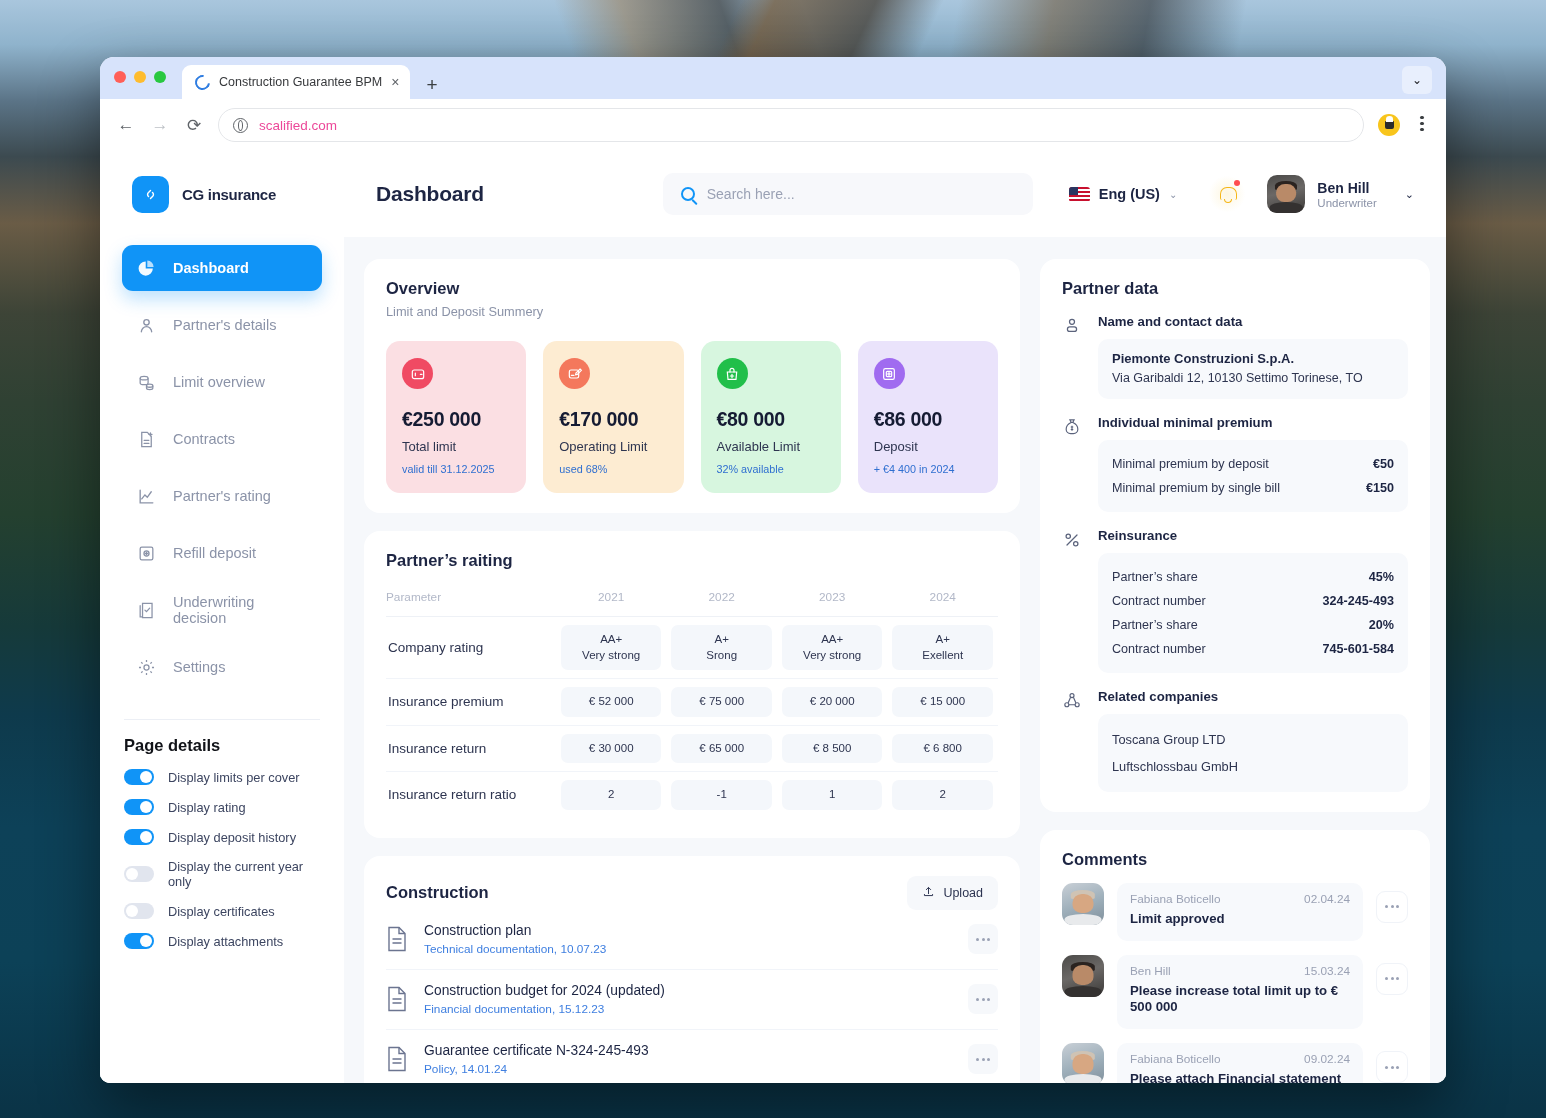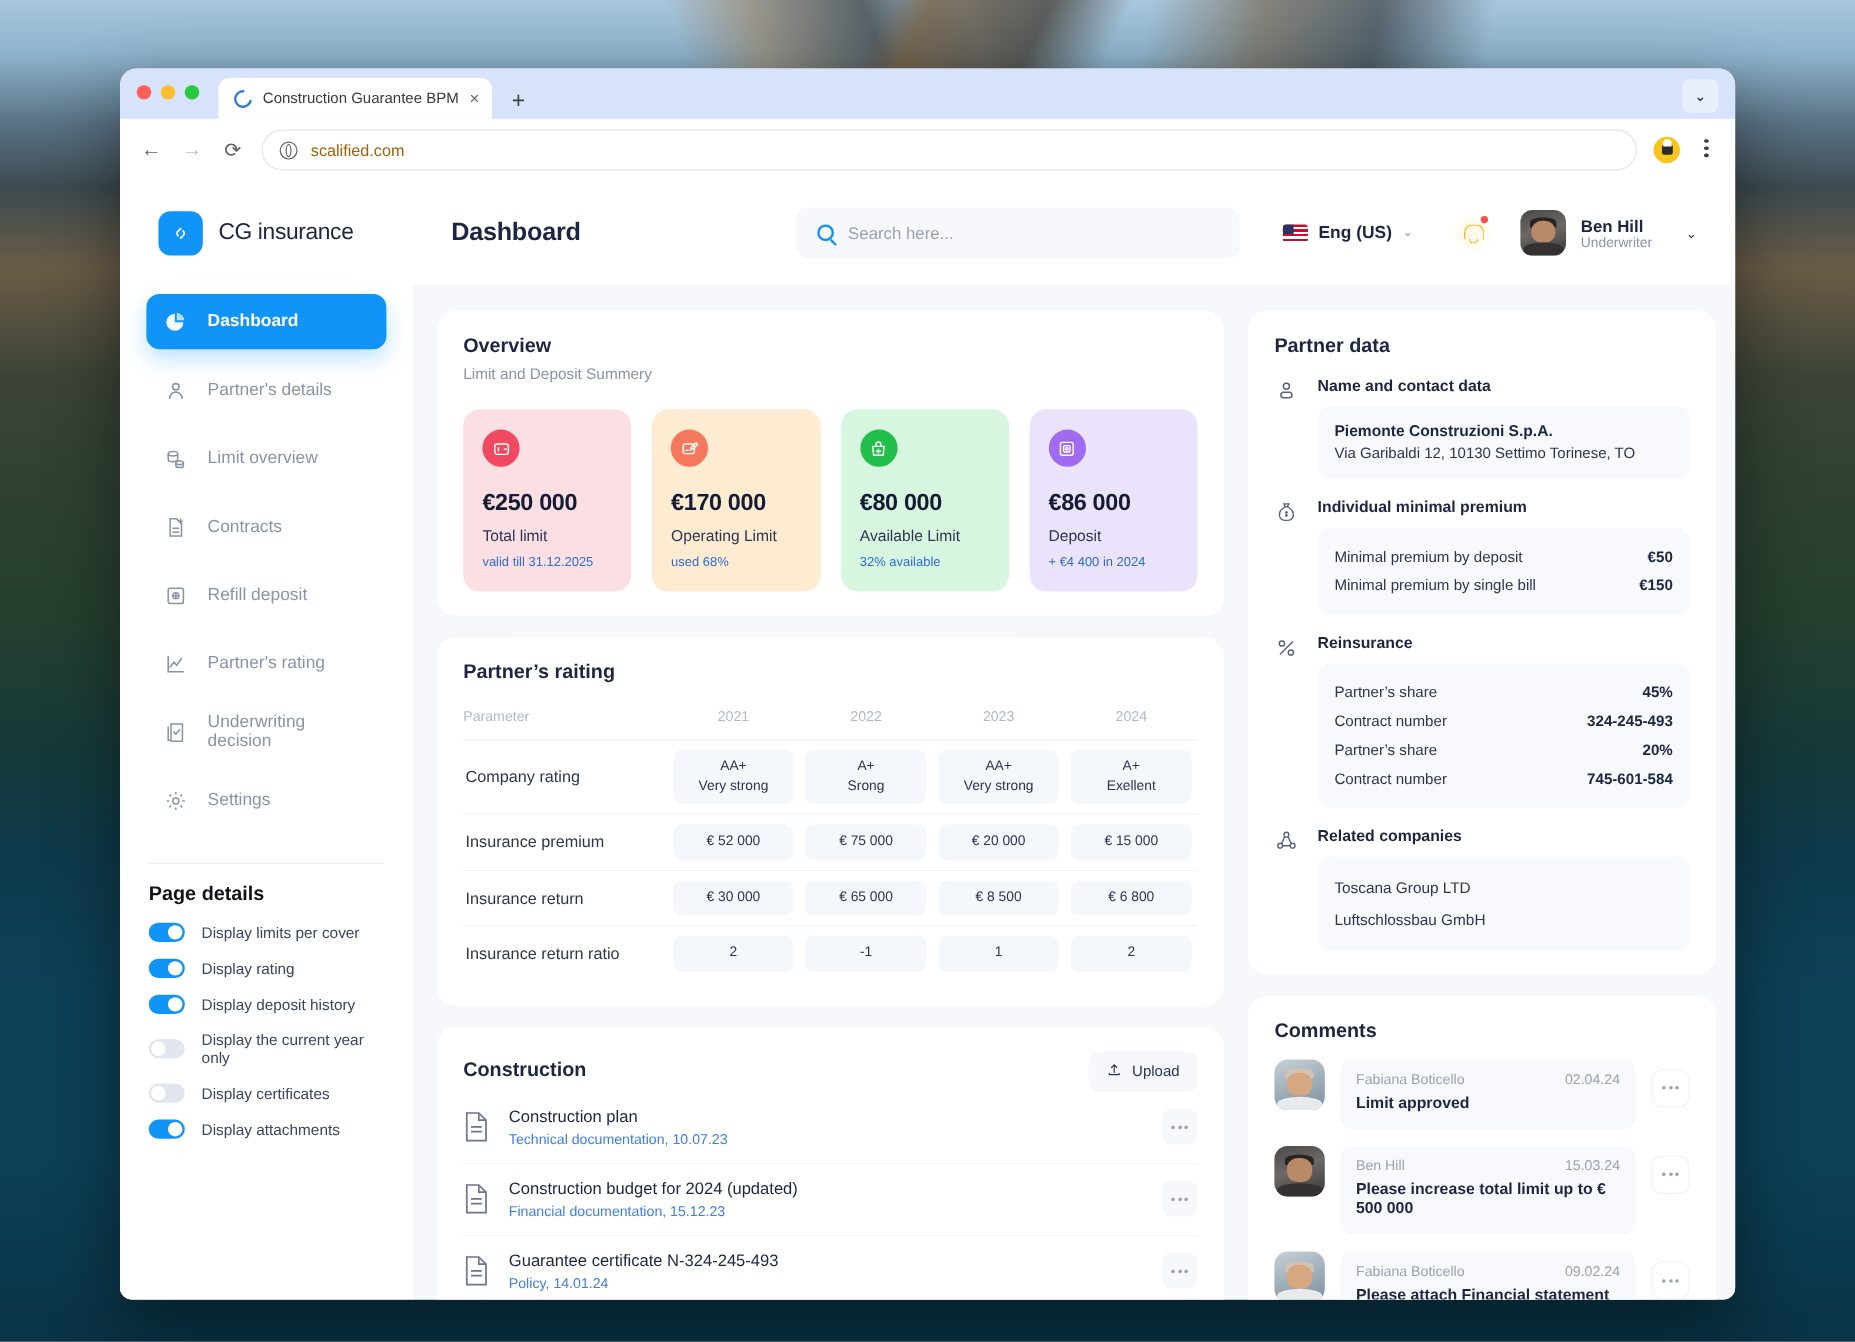--- a/index.html
+++ b/index.html
@@ -79,21 +79,21 @@
   .urlbox {
     flex: 1; height: 34px; background: #fff; border: 1px solid #e4e6e9;
     border-radius: 17px; display: flex; align-items: center; gap: 11px; padding: 0 14px;
   }
   .globe {
     width: 15px; height: 15px; border-radius: 50%; border: 1.4px solid #5f6368; position: relative;
   }
   .globe::after {
     content:""; position:absolute; inset: 1px 4px; border-radius:50%; border:1.2px solid #5f6368;
   }
-  .urltext { font-size: 13.5px; color: #a16207; }
+  .urltext { font-size: 13.5px; color: #ec4899; }
   .extension {
     width: 22px; height: 22px; border-radius: 50%; background: #f8c51c;
     display:flex; align-items:center; justify-content:center;
   }
   .extension i { width: 9px; height: 8px; background: #2b2b2b; border-radius: 1px 1px 2px 2px; display:block; position:relative; }
   .extension i::before { content:""; position:absolute; left:1px; bottom:7px; width:7px; height:6px; border-radius:50% 50% 0 0; background:#fff;}
   .kebab { color: #3c4043; font-size: 17px; letter-spacing: 0; line-height: 5px; text-align:center; width:16px;}
   .kebab span { display:block; width:3.4px; height:3.4px; background:#3c4043; border-radius:50%; margin:0 auto 2.8px;}
 
   
@@ -101,21 +101,21 @@
 
   .appheader {
     height: 86px; display: flex; align-items: center; padding: 0 32px 0 32px;
     background: #fff; flex: 0 0 86px;
   }
   .brand { display: flex; align-items: center; gap: 13px; width: 244px; }
   .logo {
     width: 37px; height: 37px; border-radius: 10px; background: #1094f7;
     display: flex; align-items: center; justify-content: center;
   }
-  .brandname { font-size: 19px; font-weight: normal; color: #1d2543; letter-spacing: -0.3px; }
+  .brandname { font-size: 15px; font-weight: bold; color: #1d2543; letter-spacing: -0.3px; }
   .pagetitle { font-size: 21px; font-weight: bold; color: #1d2543; letter-spacing: -0.2px; }
 
   .searchwrap {
     margin-left: auto; width: 370px; height: 42px; background: #f7f8fb; border-radius: 10px;
     display: flex; align-items: center; gap: 12px; padding: 0 18px;
   }
   .mag { width: 14px; height: 14px; border: 2px solid #1094f7; border-radius: 50%; position: relative; flex:0 0 14px;}
   .mag::after { content:""; position:absolute; right:-5px; bottom:-4px; width:7px; height:2px; background:#1094f7; transform:rotate(45deg); border-radius:2px;}
   .searchph { font-size: 14px; color: #9aa1b4; }
 
@@ -394,37 +394,37 @@
                   <path d="M6 3h7l5 5v13H6z"></path>
                   <path d="M9 13h6M9 17h6"></path>
                   <path d="M17 3.5v4M15 5.5h4"></path>
                 </svg>
             </span>
             <span>Contracts</span>
           </div>
 
           <div class="navitem">
             <span class="navicon">
+              <svg viewBox="0 0 24 24" fill="none" stroke="#8b93a8" stroke-width="1.7" stroke-linecap="round">
+                  <path d="M4 4v16h16"></path>
+                  <path d="M6 15l4-5 3 3 5-7"></path>
+                </svg>
+            </span>
+            <span>Partner's rating</span>
+          </div>
+
+          <div class="navitem">
+            <span class="navicon">
               <svg viewBox="0 0 24 24" fill="none" stroke="#8b93a8" stroke-width="1.6">
                   <rect x="4" y="4" width="16" height="16" rx="2"></rect>
                   <circle cx="12" cy="12" r="3.2"></circle>
                   <path d="M12 9.5v5M9.5 12h5"></path>
                 </svg>
             </span>
             <span>Refill deposit</span>
-          </div>
-
-          <div class="navitem">
-            <span class="navicon">
-              <svg viewBox="0 0 24 24" fill="none" stroke="#8b93a8" stroke-width="1.7" stroke-linecap="round">
-                  <path d="M4 4v16h16"></path>
-                  <path d="M6 15l4-5 3 3 5-7"></path>
-                </svg>
-            </span>
-            <span>Partner's rating</span>
           </div>
 
           <div class="navitem">
             <span class="navicon">
               <svg viewBox="0 0 24 24" fill="none" stroke="#8b93a8" stroke-width="1.6" stroke-linecap="round">
                   <path d="M7 3h12v18H7z"></path>
                   <path d="M4 6v14h2"></path>
                   <path d="M10 11.5l2 2 4-4.5"></path>
                 </svg>
             </span>

